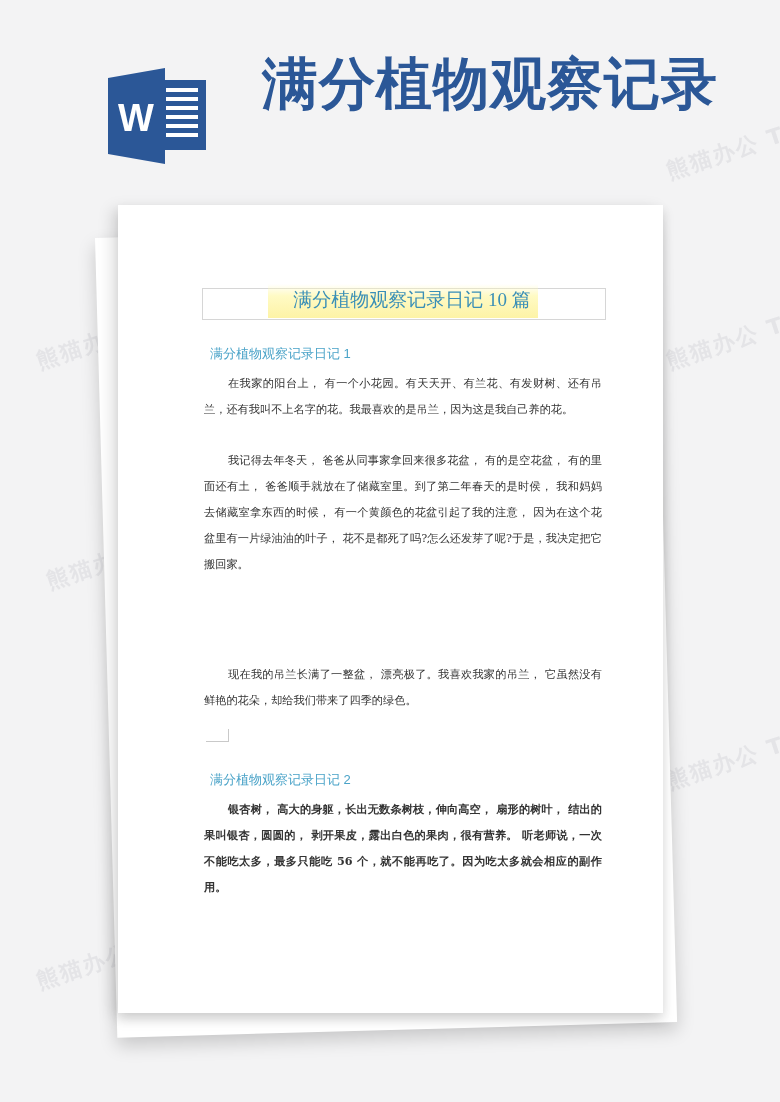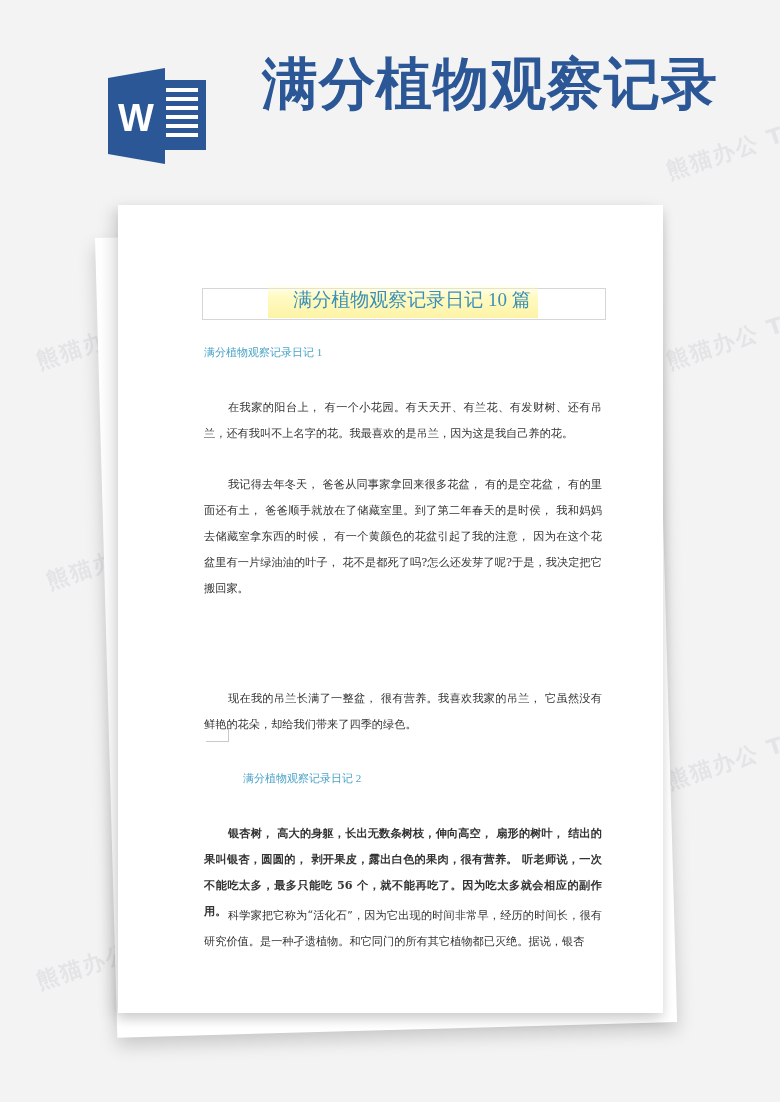--- a/index.html
+++ b/index.html
@@ -79,36 +79,35 @@
       width: 404px;
       text-align: center;
       color: #3a8fb7;
       font-size: 19px;
       line-height: 34px;
       font-family: Liberation Serif, serif;
       margin-left: 8px;
     }
     .section-heading {
       position: absolute;
-      left: 86px;
+      left: 92px;
       color: #4aa3c8;
-      font-size: 11px;
-      font-family: Liberation Serif, serif;
+      font-size: 13px;
+      font-family: Liberation Sans, sans-serif;
     }
     .para {
       position: absolute;
       left: 86px;
       width: 398px;
       color: #333333;
       font-size: 11.2px;
       line-height: 26px;
       text-indent: 24px;
       text-align: justify;
       font-family: "DejaVu Serif", "Liberation Serif", serif;
-      margin-top: 24px;
     }
     .break-mark {
       position: absolute;
       left: 88px;
       top: 524px;
       width: 22px;
       height: 12px;
       border-right: 1px solid #c9c9c9;
       border-bottom: 1px solid #c9c9c9;
     }
@@ -158,20 +157,19 @@
 <div class="paper-back"></div>
 
 <div class="paper-front">
   <div class="doc-title-box"></div>
   <div class="doc-title-highlight"></div>
   <div class="doc-title">满分植物观察记录日记 10 篇</div>
 
   <div class="section-heading" style="top:140px;">满分植物观察记录日记 1</div>
   <div class="para" style="top:166px;">在我家的阳台上， 有一个小花园。有天天开、有兰花、有发财树、还有吊兰，还有我叫不上名字的花。我最喜欢的是吊兰，因为这是我自己养的花。</div>
   <div class="para" style="top:243px;">我记得去年冬天， 爸爸从同事家拿回来很多花盆， 有的是空花盆， 有的里面还有土， 爸爸顺手就放在了储藏室里。到了第二年春天的是时侯， 我和妈妈去储藏室拿东西的时候， 有一个黄颜色的花盆引起了我的注意， 因为在这个花盆里有一片绿油油的叶子， 花不是都死了吗?怎么还发芽了呢?于是，我决定把它搬回家。</div>
-  <div class="para" style="top:457px;">现在我的吊兰长满了一整盆， 很有营养。我喜欢我家的吊兰， 它虽然没有鲜艳的花朵，却给我们带来了四季的绿色。</div>
+  <div class="para" style="top:457px;">现在我的吊兰长满了一整盆， 漂亮极了。我喜欢我家的吊兰， 它虽然没有鲜艳的花朵，却给我们带来了四季的绿色。</div>
 
   <div class="break-mark"></div>
 
-  <div class="section-heading" style="top:566px;margin-left:39px;">满分植物观察记录日记 2</div>
+  <div class="section-heading" style="top:566px;">满分植物观察记录日记 2</div>
   <div class="para" style="top:591px;font-weight:bold;">银杏树， 高大的身躯，长出无数条树枝，伸向高空， 扇形的树叶， 结出的果叫银杏，圆圆的， 剥开果皮，露出白色的果肉，很有营养。 听老师说，一次不能吃太多，最多只能吃 56 个，就不能再吃了。因为吃太多就会相应的副作用。</div>
-  <div class="para" style="top:674px;">科学家把它称为“活化石”，因为它出现的时间非常早，经历的时间长，很有研究价值。是一种孑遗植物。和它同门的所有其它植物都已灭绝。据说，银杏</div>
 </div>
 
 </body></html>

